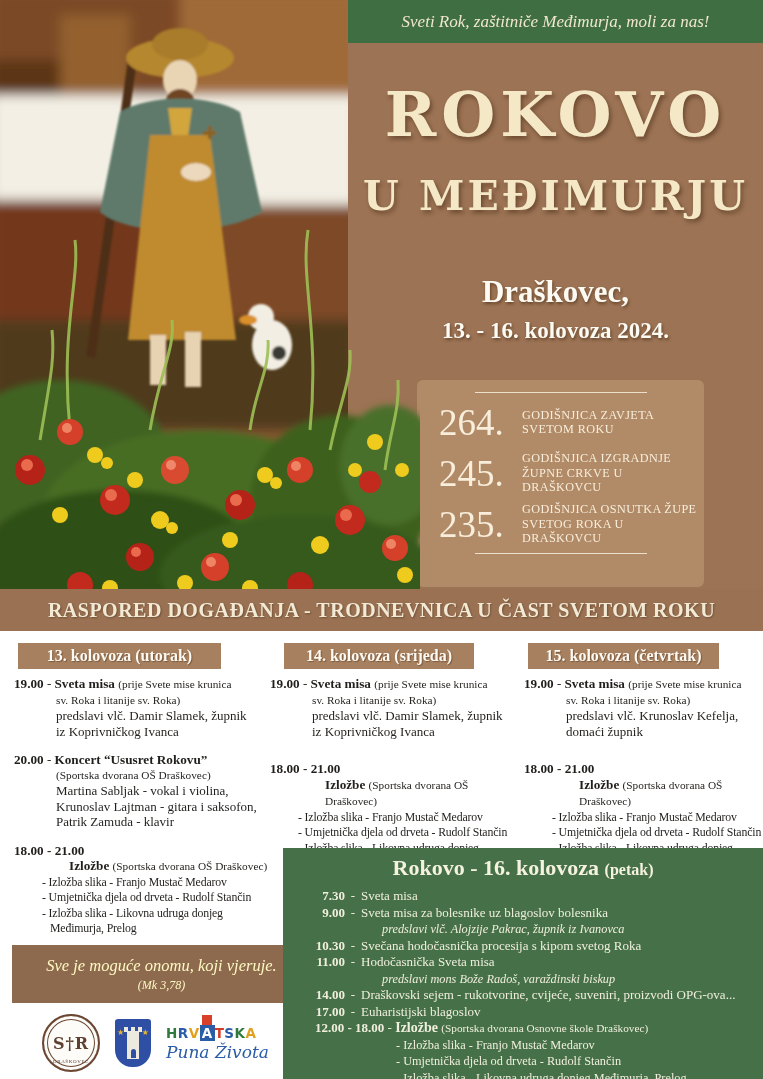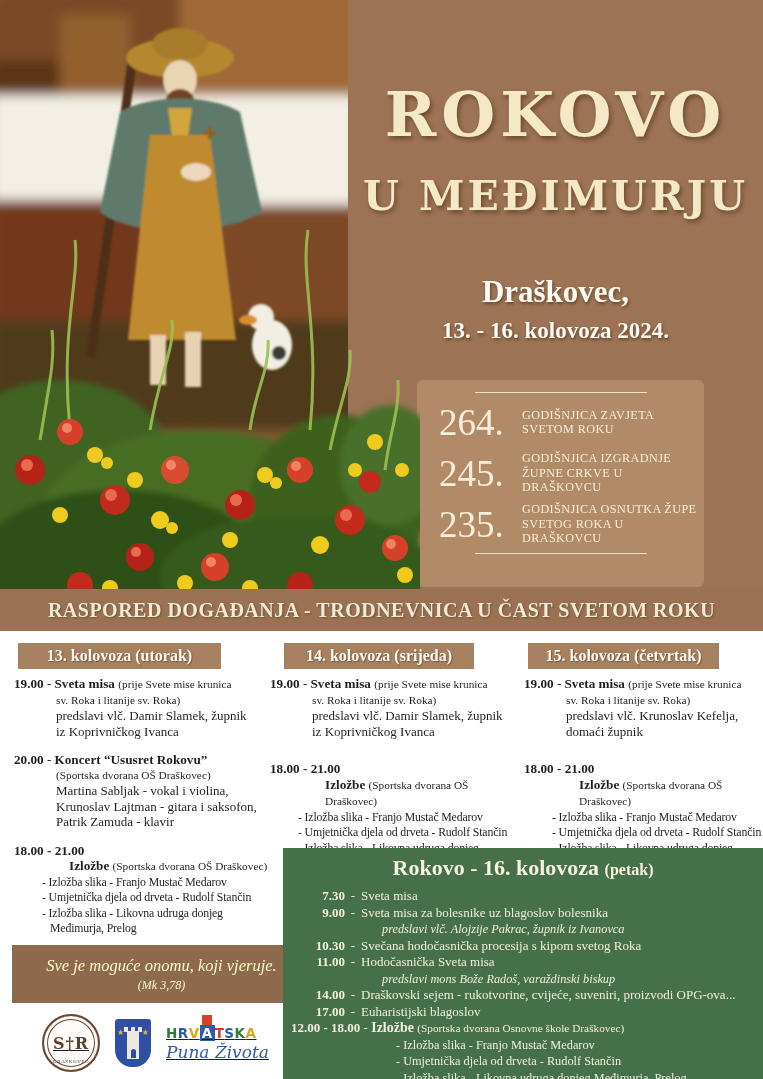--- a/index.html
+++ b/index.html
@@ -61,31 +61,31 @@
   .friday{position:absolute;left:283px;top:848px;width:480px;height:231px;background:#467047;z-index:5;
           color:#f0efdd;box-sizing:border-box;padding-top:7px;overflow:hidden;}
   .fri-title{text-align:center;font-weight:bold;font-size:22px;line-height:26px;color:#f5f2e0;}
   .fri-title .suf{font-weight:bold;font-size:16px;}
   .fri-rows{margin-top:5px;font-size:13px;line-height:16.5px;}
   .frow{display:grid;grid-template-columns:62px 16px 1fr;}
   .ft{font-weight:bold;text-align:right;white-space:nowrap;}
   .fd{text-align:center;}
   .ftx{white-space:nowrap;}
   .fsub{font-style:italic;font-size:12.3px;padding-left:21px;grid-column:3;}
-  .frow-long{padding-left:8px;white-space:nowrap;}
+  .frow-long{padding-left:32px;white-space:nowrap;}
   .fitems{padding-left:113px;font-size:12.3px;line-height:16.5px;white-space:nowrap;}
 
   
   .quote{position:absolute;left:12px;top:945px;width:267px;height:58px;background:#8d6a4e;
          display:flex;flex-direction:column;align-items:center;justify-content:center;color:#fef9c3;padding-left:16px;}
   .quote .q{font-style:italic;font-size:16.5px;}
   .quote .r{font-style:italic;font-size:12px;margin-top:2px;}
 
   
-  .logos{position:absolute;left:42px;top:1008px;width:230px;height:70px;display:flex;align-items:center;gap:15px;text-decoration:underline;}
+  .logos{position:absolute;left:42px;top:1008px;width:230px;height:70px;display:flex;align-items:center;gap:15px;}
   .seal{position:relative;width:54px;height:54px;border-radius:50%;border:2px solid #6b4733;background:#fdfcf8;
         box-shadow:inset 0 0 0 3px #fdfcf8, inset 0 0 0 4px #6b4733;display:flex;align-items:center;justify-content:center;}
   .seal .mono{font-family:"DejaVu Serif", serif;font-weight:bold;font-size:16px;color:#5d4030;letter-spacing:1px;}
   .seal .arc{position:absolute;bottom:6px;left:0;width:100%;text-align:center;font-size:5px;letter-spacing:.6px;color:#5d4030;}
   .shield{position:relative;width:36px;height:48px;background:#2e4fa3;border-radius:3px 3px 17px 17px;flex:none;}
   .shield .tower{position:absolute;left:12px;top:12px;width:12px;height:28px;background:#eceade;}
   .shield .battl{position:absolute;left:9px;top:8px;width:18px;height:5px;
                  background:repeating-linear-gradient(90deg,#eceade 0 4px,transparent 4px 7px);}
   .shield .door{position:absolute;left:16px;top:30px;width:5px;height:9px;background:#2e4fa3;border-radius:3px 3px 0 0;}
   .shield .star{position:absolute;top:10px;font-size:8px;color:#e9b630;line-height:1;}
@@ -210,20 +210,23 @@
         <circle cx="185" cy="583" r="8"></circle>
           <circle cx="250" cy="588" r="8"></circle>
         <circle cx="110" cy="588" r="8"></circle>
           <circle cx="405" cy="575" r="8"></circle>
         <circle cx="355" cy="470" r="7"></circle>
       </g>
     </g>
   </svg>
 
   <div class="panel">
+    <div class="green-banner">
+      <span>Sveti Rok, zaštitniče Međimurja, moli za nas!</span>
+    </div>
     <div class="title1">ROKOVO</div>
     <div class="title2">U MEĐIMURJU</div>
     <div class="place">Draškovec,</div>
     <div class="dates">13. - 16. kolovoza 2024.</div>
 
     <div class="anniv-box">
       <div class="rule"></div>
       <div class="anniv-row">
         <span class="anniv-num">264.</span>
         <span class="anniv-label">

